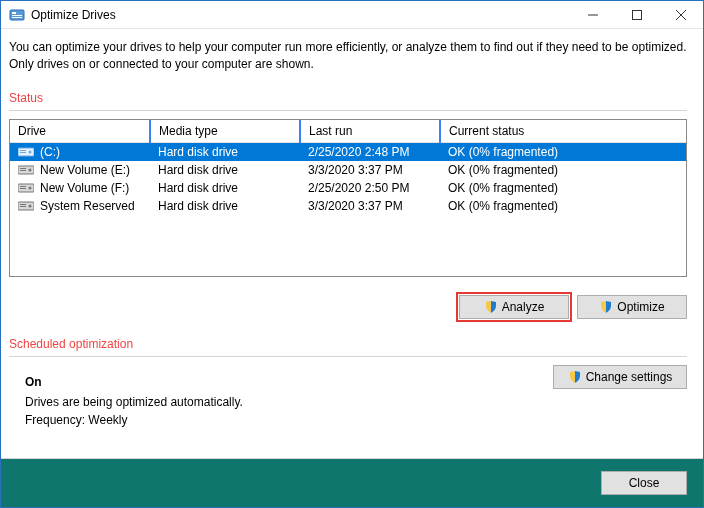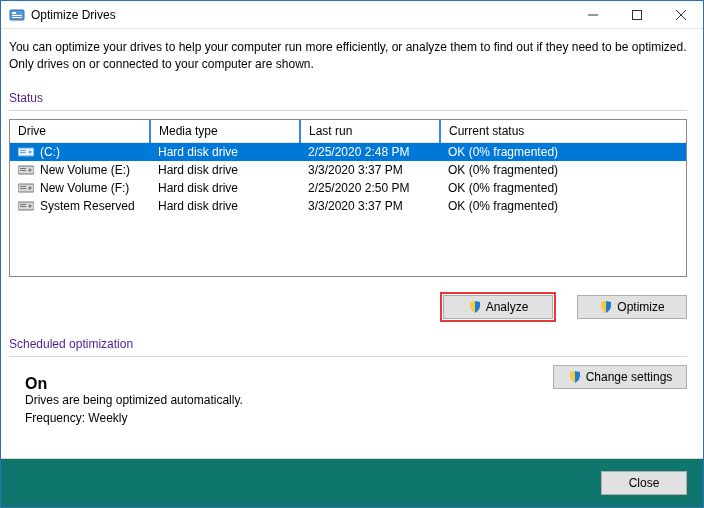--- a/index.html
+++ b/index.html
@@ -5,36 +5,36 @@
     * { box-sizing: border-box; margin: 0; padding: 0; }
     body { font-family: "Segoe UI", Tahoma, sans-serif; font-size: 12px; background: #fff; width: 704px; height: 508px; overflow: hidden; }
     .window { border: 1px solid #2b6fbf; width: 704px; height: 508px; display: flex; flex-direction: column; background: #fff; }
     .titlebar { display: flex; align-items: center; height: 28px; padding-left: 8px; border-bottom: 1px solid #e4e4e4; }
     .titlebar-icon { width: 16px; height: 16px; margin-right: 6px; flex-shrink: 0; }
     .titlebar-title { flex: 0 0 auto; font-size: 12px; color: #000; }
     .titlebar-spacer { flex: 1; }
     .title-btn { width: 44px; height: 30px; display: flex; align-items: center; justify-content: center; color: #333; }
     .content { padding: 10px 16px 0 8px; flex: 1; display: flex; flex-direction: column; }
     .intro { font-size: 12px; color: #000; line-height: 1.4; margin-bottom: 18px; }
-    .section-label { font-size: 12px; color: #4c1d95; margin-bottom: 2px; position: relative; }
+    .section-label { font-size: 12px; color: #ef4444; margin-bottom: 2px; position: relative; }
     .section-rule { border: none; border-top: 1px solid #d4d4d4; margin-top: 3px; margin-bottom: 8px; }
     .table-wrap { border: 1px solid #888; height: 158px; overflow: auto; background: #fff; }
     table { border-collapse: collapse; width: 100%; font-size: 12px; }
     thead th { text-align: left; font-weight: normal; padding: 4px 8px; border-bottom: 1px solid #e3e3e3; background: #fff; position: sticky; top: 0; }
     thead th + th { border-left: 2px solid #3b82f6; }
     tbody td { padding: 2px 8px; vertical-align: middle; }
     tr.selected td { background: #0078d7; color: #fff; }
     .drive-cell { display: flex; align-items: center; gap: 6px; }
     .drive-icon { width: 16px; height: 12px; flex-shrink: 0; }
-    .btn-row { display: flex; justify-content: flex-end; gap: 24px; margin-top: 18px; }
+    .btn-row { display: flex; justify-content: flex-end; gap: 8px; margin-top: 18px; }
     .btn { min-width: 110px; height: 24px; border: 1px solid #adadad; background: #e1e1e1; display: inline-flex; align-items: center; justify-content: center; font-size: 12px; gap: 4px; padding: 0 10px; cursor: default; font-family: inherit; }
     .shield { width: 14px; height: 14px; flex-shrink: 0; }
     .highlight { outline: 2px solid #e53935; outline-offset: 1px; }
     .sched-body { padding-left: 16px; margin-top: 10px; }
-    .sched-on { font-weight: bold; font-size: 16px; }
+    .sched-on { font-weight: bold; font-size: 12px; margin-bottom: 6px; }
     .sched-line { font-size: 12px; margin-bottom: 4px; }
     .sched-row { display: flex; }
     .sched-left { flex: 1; }
     .bottom-bar { border-top: 1px solid #d4d4d4; padding: 12px 16px; display: flex; justify-content: flex-end; background: #0f766e; }
   </style>
 </head>
 <body>
 
 <div class="window">
 

